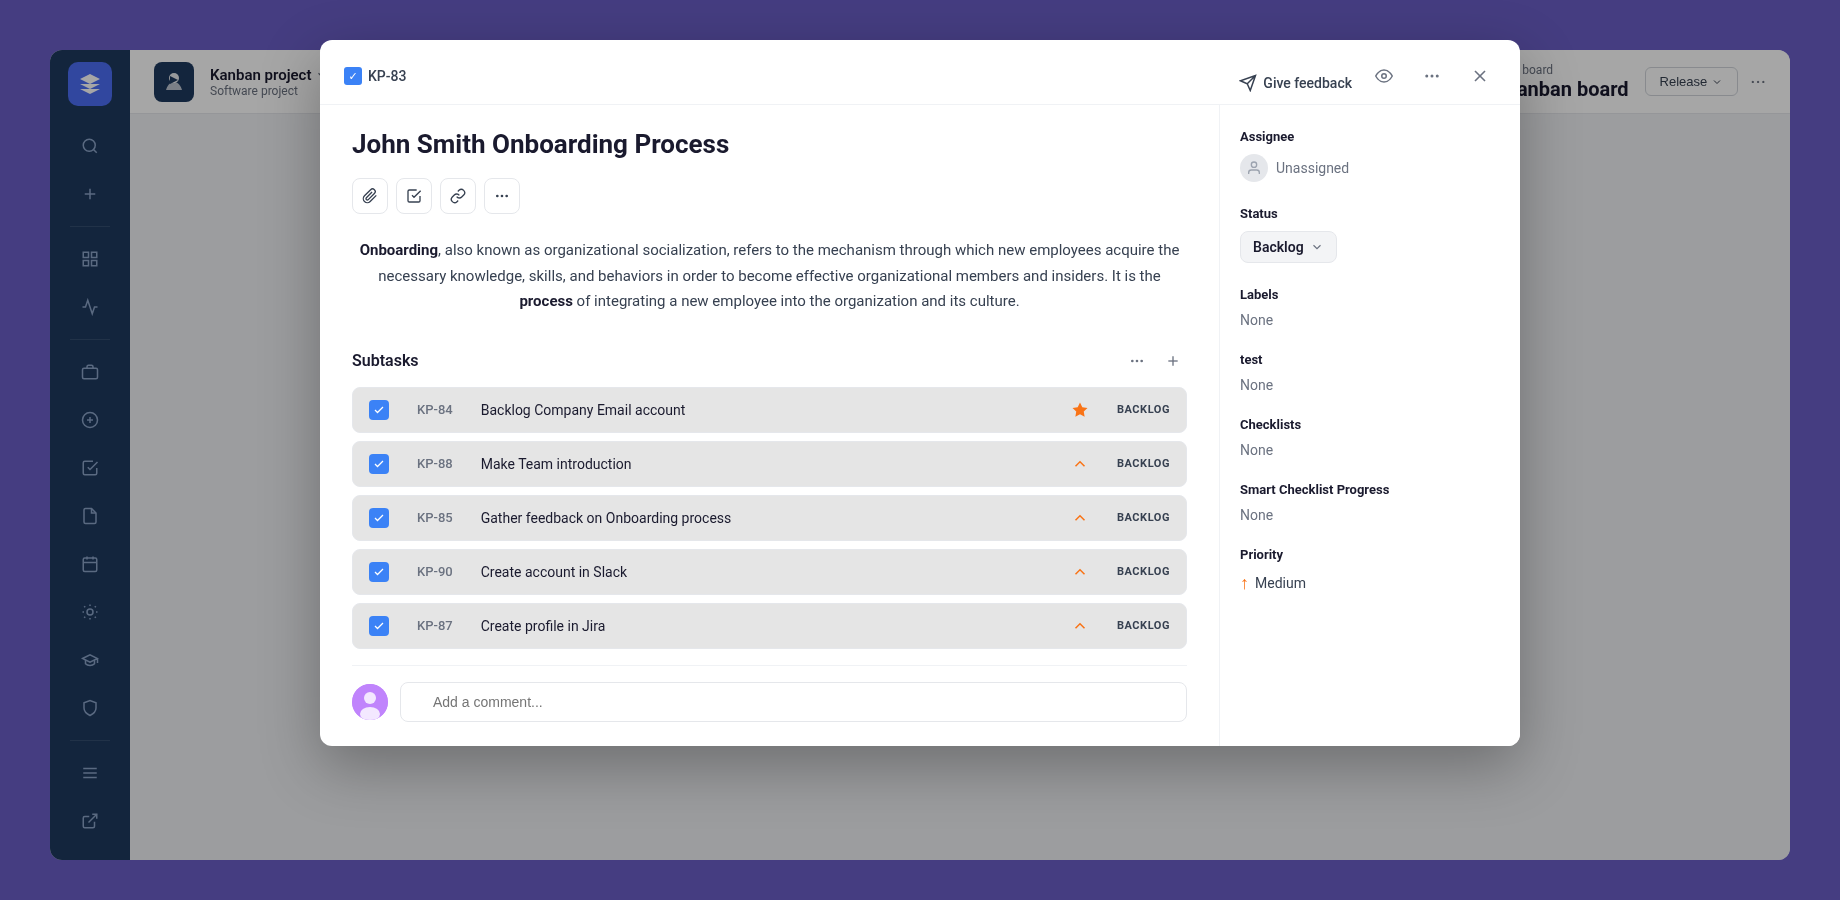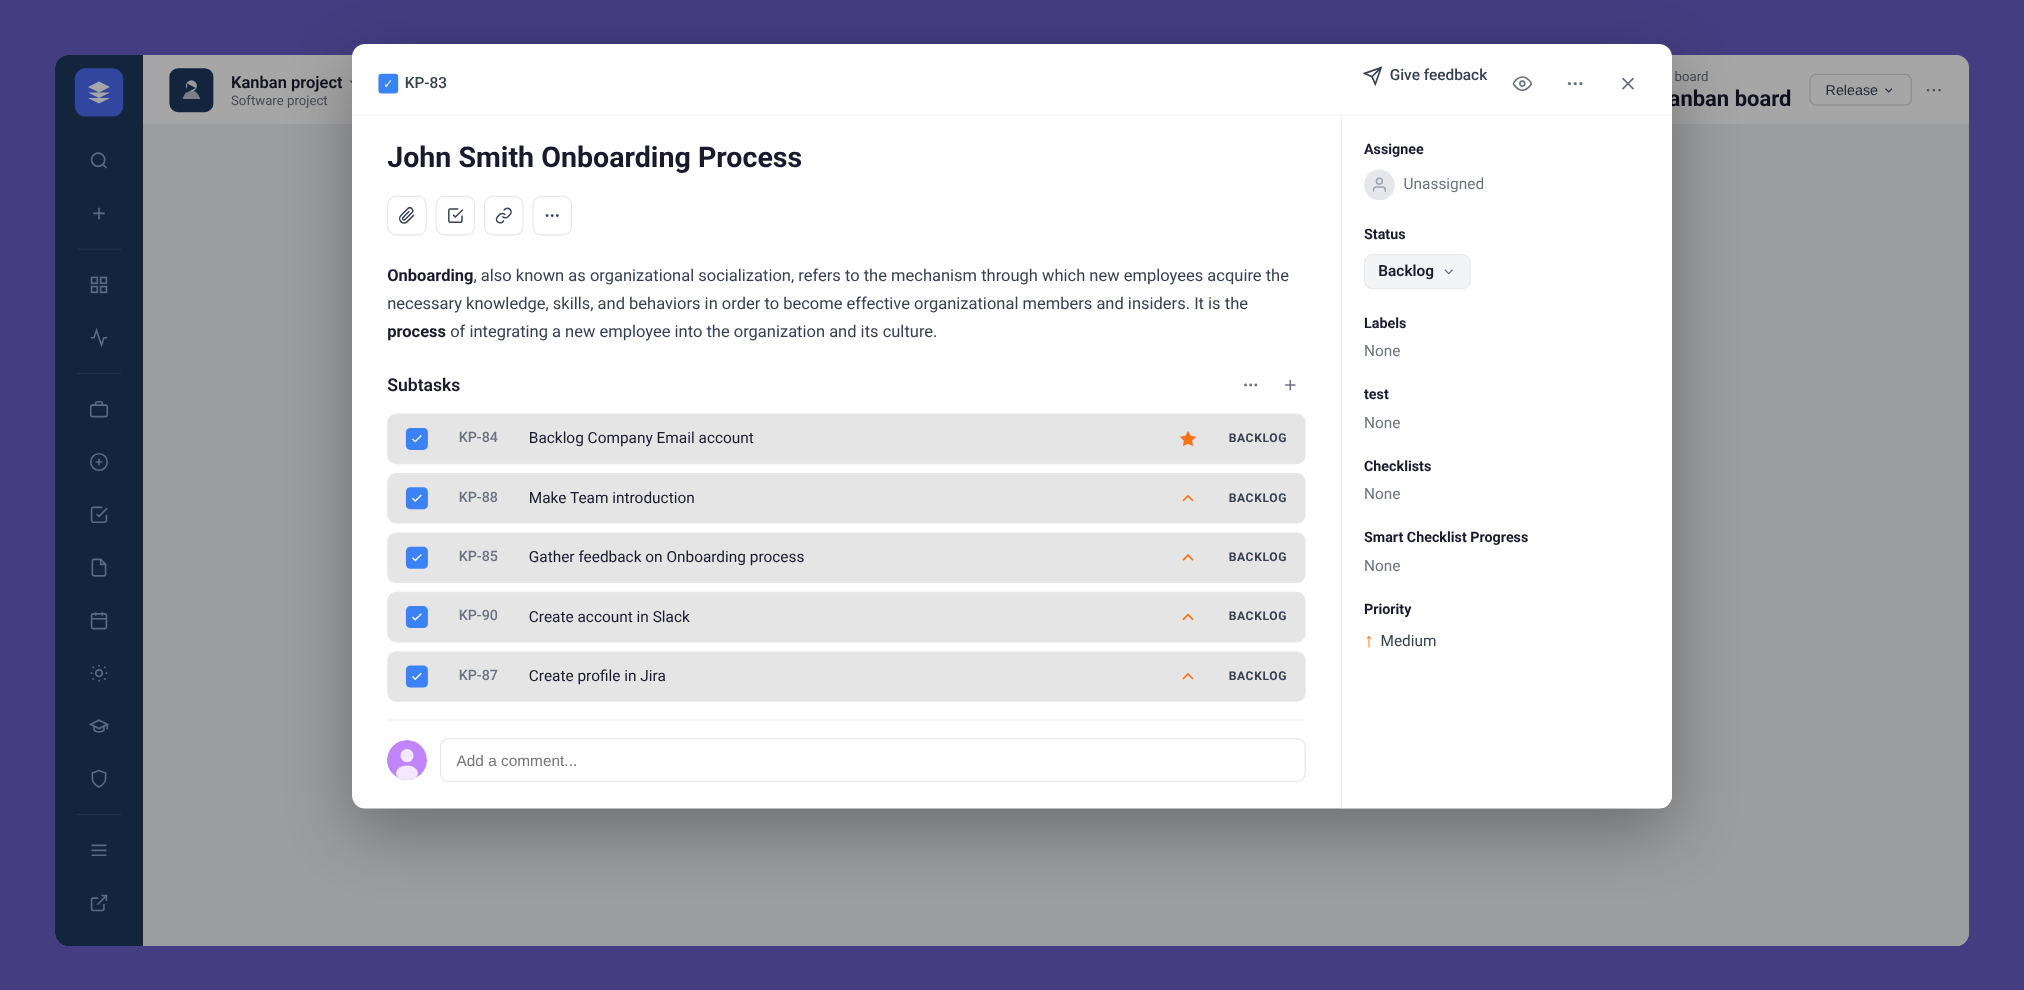--- a/index.html
+++ b/index.html
@@ -170,21 +170,21 @@
       border-radius: 3px;
       display: flex;
       align-items: center;
       justify-content: center;
       color: white;
       font-size: 11px;
     }
     .modal-header-actions {
       margin-left: auto;
       display: flex;
-      align-items: flex-start;
+      align-items: flex-end;
       gap: 16px;
     }
     .feedback-btn {
       display: flex;
       align-items: center;
       gap: 6px;
       font-size: 14px;
       color: #374151;
       cursor: pointer;
       font-weight: 500;
@@ -253,21 +253,22 @@
       color: #374151;
       font-size: 16px;
       background: #fff;
     }
 
     
     .issue-description {
       font-size: 15px;
       color: #374151;
       line-height: 1.7;
-      margin-bottom: 21px;
+      margin-bottom: 32px;
+      text-align: center;
     }
     .issue-description strong { font-weight: 700; color: #1a1a2e; }
 
     
     .subtasks-section { }
     .subtasks-header {
       display: flex;
       align-items: center;
       margin-bottom: 12px;
     }
@@ -355,21 +356,21 @@
       border-radius: 50%;
       background: #c084fc;
       flex-shrink: 0;
       overflow: hidden;
     }
     .comment-input {
       flex: 1;
       height: 40px;
       border: 1px solid #e5e7eb;
       border-radius: 8px;
-      padding: 0 14px;
+      padding: 0 32px;
       font-size: 14px;
       color: #9ca3af;
       background: #fff;
       outline: none;
       cursor: text;
     }
 
     
     .modal-sidebar {
       width: 300px;

